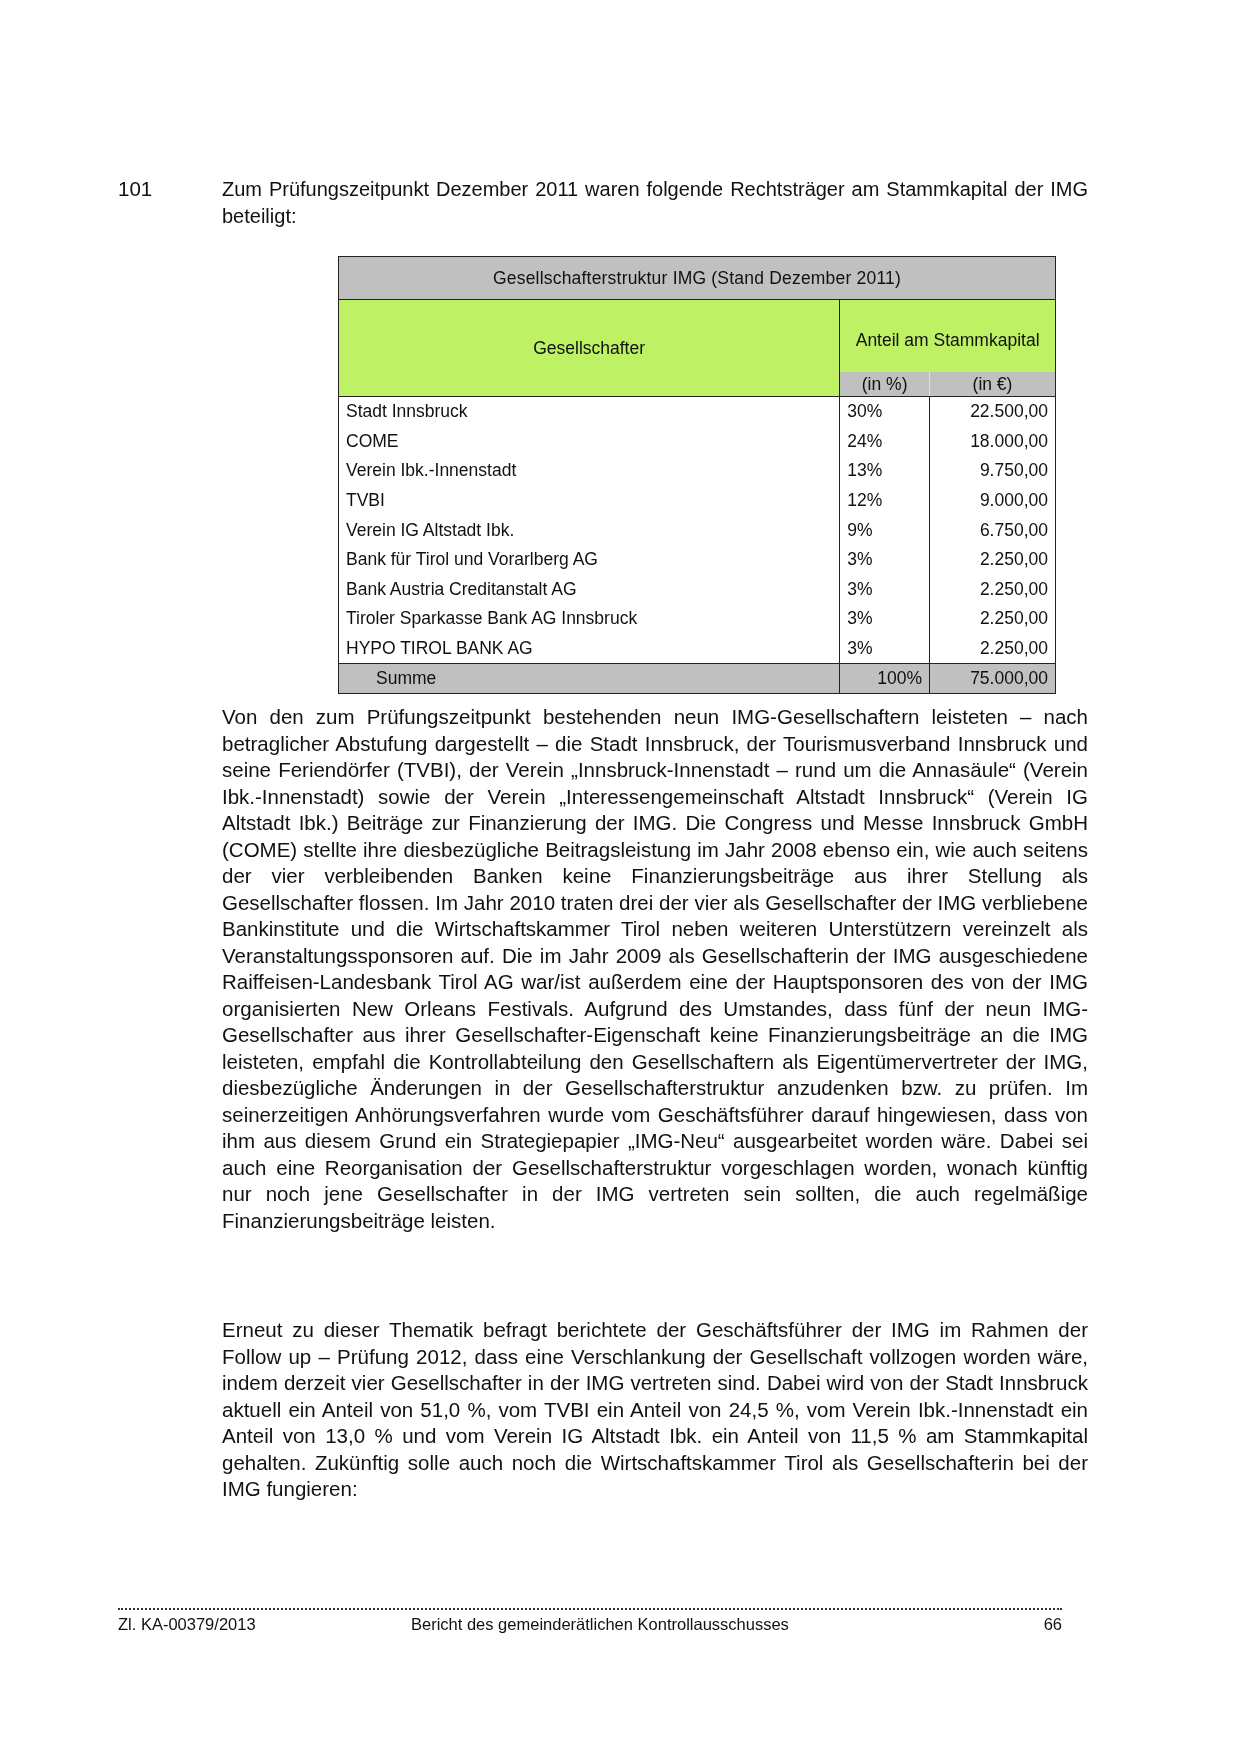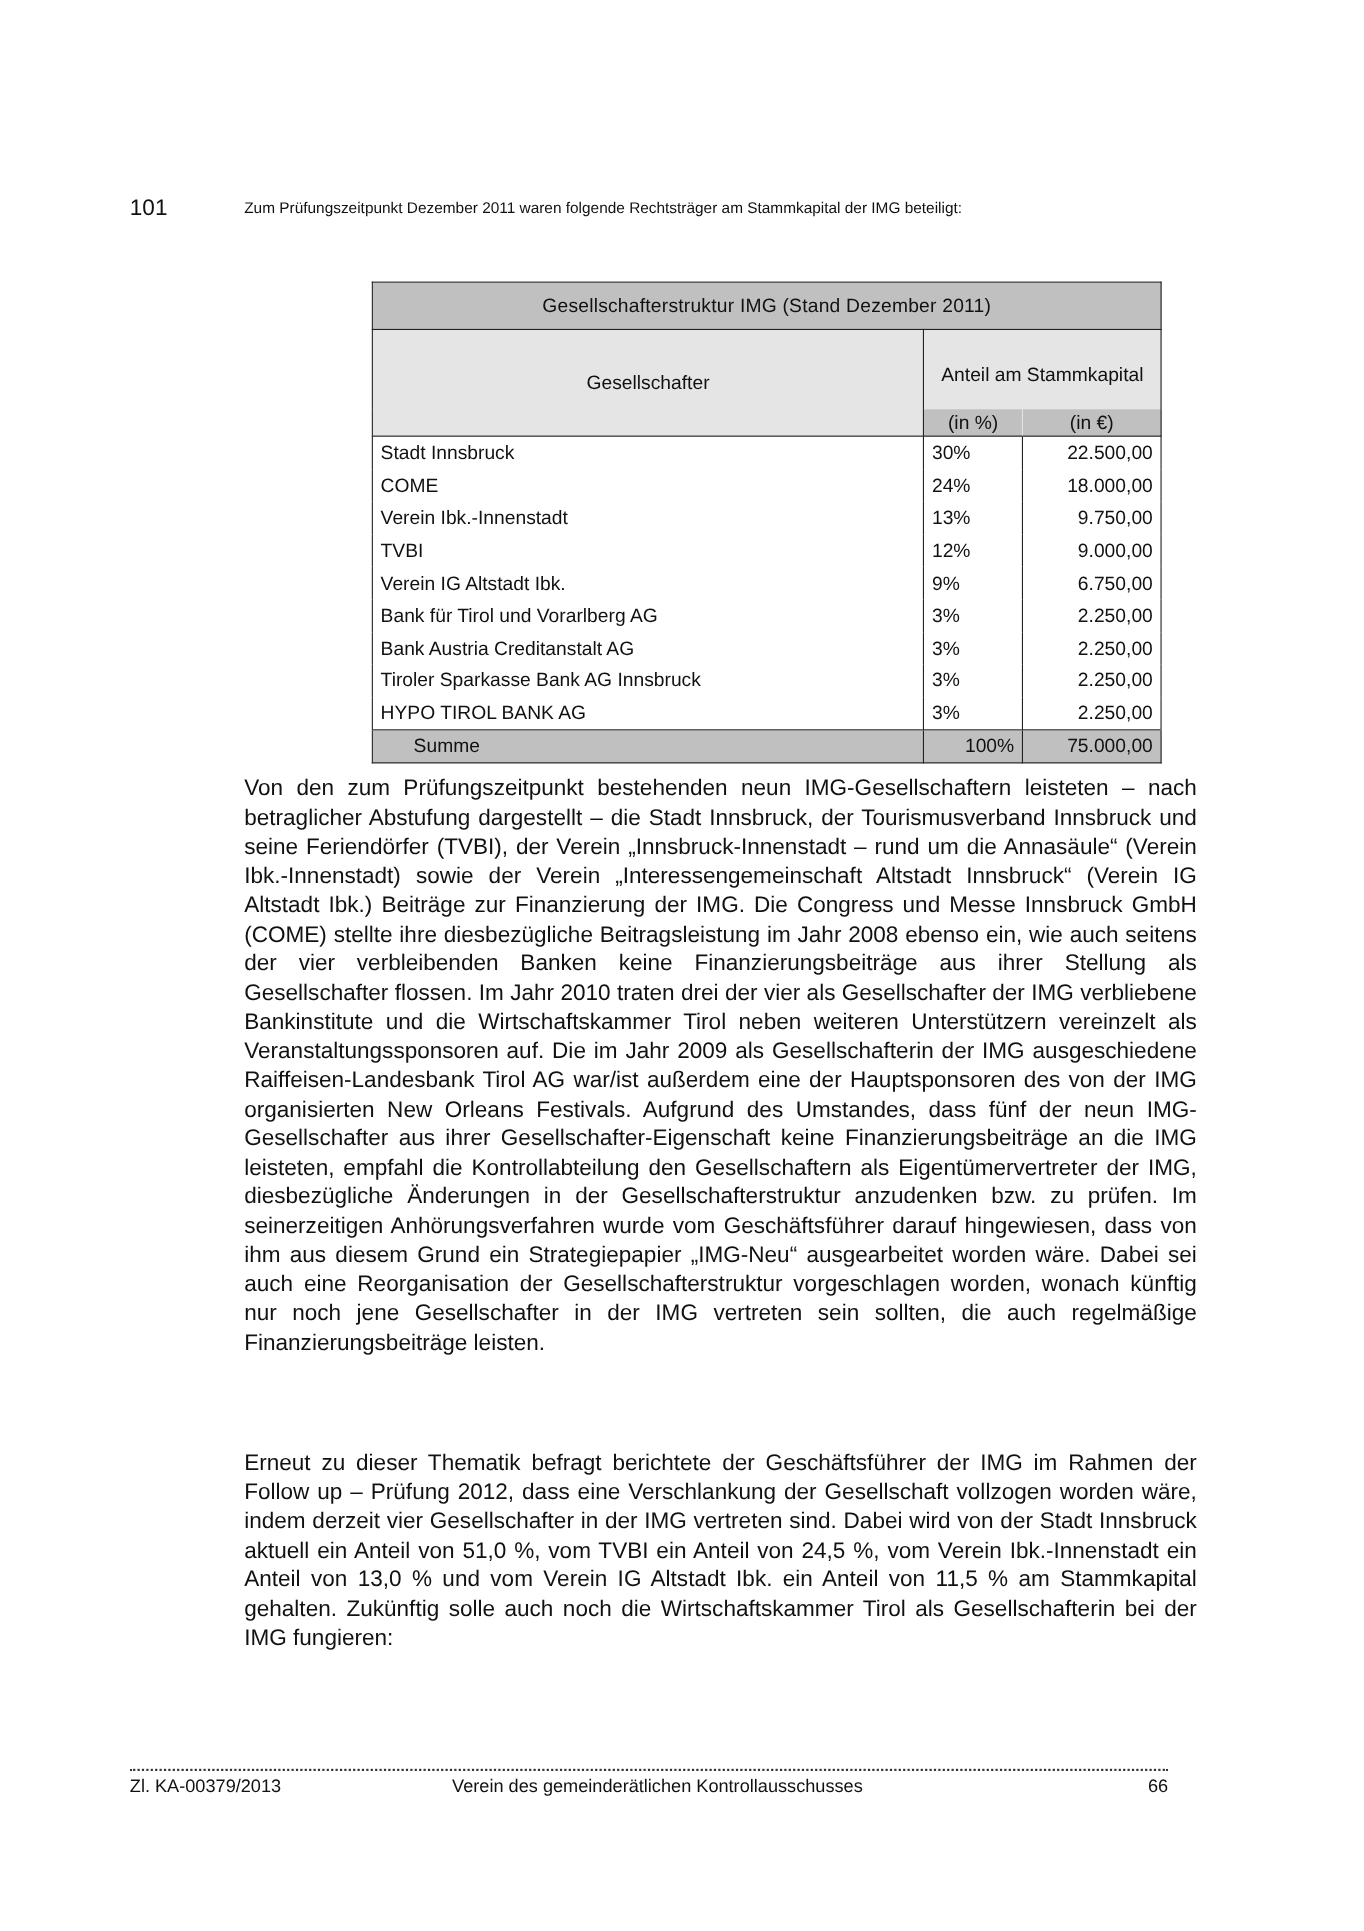--- a/index.html
+++ b/index.html
@@ -6,33 +6,33 @@
   body {
     width: 1240px; height: 1755px; position: relative; overflow: hidden;
     font-family: "Liberation Sans", sans-serif; color: #111111;
   }
   .para-num {
     position: absolute; left: 118px; top: 176px;
     font-size: 20.5px; line-height: 26.5px;
   }
   .intro {
     position: absolute; left: 222px; top: 176px; width: 866px;
-    font-size: 14px; line-height: 26.5px; text-align: justify;
+    font-size: 20px; line-height: 26.5px; text-align: justify;
     hyphens: manual;
   }
   table.gs {
     position: absolute; left: 338px; top: 256px; width: 718px;
     border-collapse: collapse; font-size: 17.5px;
   }
   table.gs td, table.gs th { padding: 0 7px; font-weight: normal; }
   .gs .title-row th {
     background: #c0c0c0; height: 42px; text-align: center;
     border: 1.5px solid #222; font-size: 17.5px; letter-spacing: 0.2px;
   }
-  .gs .hdr th { background: #e5e5e5; text-align: center; }
+  .gs .hdr th { background: #bef264; text-align: center; }
   .gs .hdr th.col-name { border-left: 1.5px solid #222; border-right: 1.5px solid #222; border-bottom: 1.5px solid #222; }
   .gs .hdr th.col-share { border-right: 1.5px solid #222; height: 64px; line-height: 24px; padding-top: 8px; vertical-align: middle; }
   .gs .hdr2 th { background: #c0c0c0; height: 24px; border-bottom: 1.5px solid #222; }
   .gs .hdr2 th.pct { border-right: 1px solid #e2e2e2; }
   .gs .hdr2 th.eur { border-right: 1.5px solid #222; }
   .gs tbody td { height: 29.6px; }
   .gs tbody td.name { border-left: 1.5px solid #222; border-right: 1.5px solid #222; text-align: left; }
   .gs tbody td.pct { border-right: 1.5px solid #222; text-align: left; width: 60px; margin-top: 31px; }
   .gs tbody td.eur { border-right: 1.5px solid #222; text-align: right; width: 111px; }
   .gs tfoot td { background: #c0c0c0; height: 29px; border: 1.5px solid #222; padding-left: 37px; }
@@ -129,15 +129,15 @@
     </tr>
   </tfoot>
 </table>
 
 <p class="body-para p1" style="margin:0">Von den zum Prüfungszeitpunkt bestehenden neun IMG-Gesellschaftern leisteten – nach betraglicher Abstufung dargestellt – die Stadt Innsbruck, der Tourismusverband Innsbruck und seine Feriendörfer (TVBI), der Verein „Innsbruck-Innenstadt – rund um die Annasäule“ (Verein Ibk.-Innenstadt) sowie der Verein „Interessengemeinschaft Altstadt Innsbruck“ (Verein IG Altstadt Ibk.) Beiträge zur Finanzierung der IMG. Die Congress und Messe Innsbruck GmbH (COME) stellte ihre diesbezügliche Beitrags­leistung im Jahr 2008 ebenso ein, wie auch seitens der vier verbleibenden Banken keine Finanzierungsbeiträge aus ihrer Stellung als Gesellschafter flossen. Im Jahr 2010 traten drei der vier als Gesellschafter der IMG verbliebene Bankinstitute und die Wirtschaftskammer Tirol neben weiteren Unterstützern vereinzelt als Veranstaltungs­sponsoren auf. Die im Jahr 2009 als Gesellschafterin der IMG ausgeschiedene Raiff­eisen-Landesbank Tirol AG war/ist außerdem eine der Hauptsponsoren des von der IMG organisierten New Orleans Festivals. Aufgrund des Umstandes, dass fünf der neun IMG-Gesellschafter aus ihrer Gesellschafter-Eigenschaft keine Finanzierungs­beiträge an die IMG leisteten, empfahl die Kontrollabteilung den Gesellschaftern als Eigentümervertreter der IMG, diesbezügliche Änderungen in der Gesellschafterstruk­tur anzudenken bzw. zu prüfen. Im seinerzeitigen Anhörungsverfahren wurde vom Geschäftsführer darauf hingewiesen, dass von ihm aus diesem Grund ein Strategie­papier „IMG-Neu“ ausgearbeitet worden wäre. Dabei sei auch eine Reorganisation der Gesellschafterstruktur vorgeschlagen worden, wonach künftig nur noch jene Ge­sellschafter in der IMG vertreten sein sollten, die auch regelmäßige Finanzierungsbei­träge leisten.</p>
 <p class="body-para p2" style="margin:0">Erneut zu dieser Thematik befragt berichtete der Geschäftsführer der IMG im Rah­men der Follow up – Prüfung 2012, dass eine Verschlankung der Gesellschaft vollzo­gen worden wäre, indem derzeit vier Gesellschafter in der IMG vertreten sind. Dabei wird von der Stadt Innsbruck aktuell ein Anteil von 51,0 %, vom TVBI ein Anteil von 24,5 %, vom Verein Ibk.-Innenstadt ein Anteil von 13,0 % und vom Verein IG Altstadt Ibk. ein Anteil von 11,5 % am Stammkapital gehalten. Zukünftig solle auch noch die Wirtschaftskammer Tirol als Gesellschafterin bei der IMG fungieren:</p>
 
 <div class="footer-dots"></div>
 <div class="footer">
   <span>Zl. KA-00379/2013</span>
-  <span class="mid">Verein des gemeinderätlichen Kontrollausschusses</span>
+  <span class="mid">Bericht des gemeinderätlichen Kontrollausschusses</span>
   <span>66</span>
 </div>
 
 </body></html>

